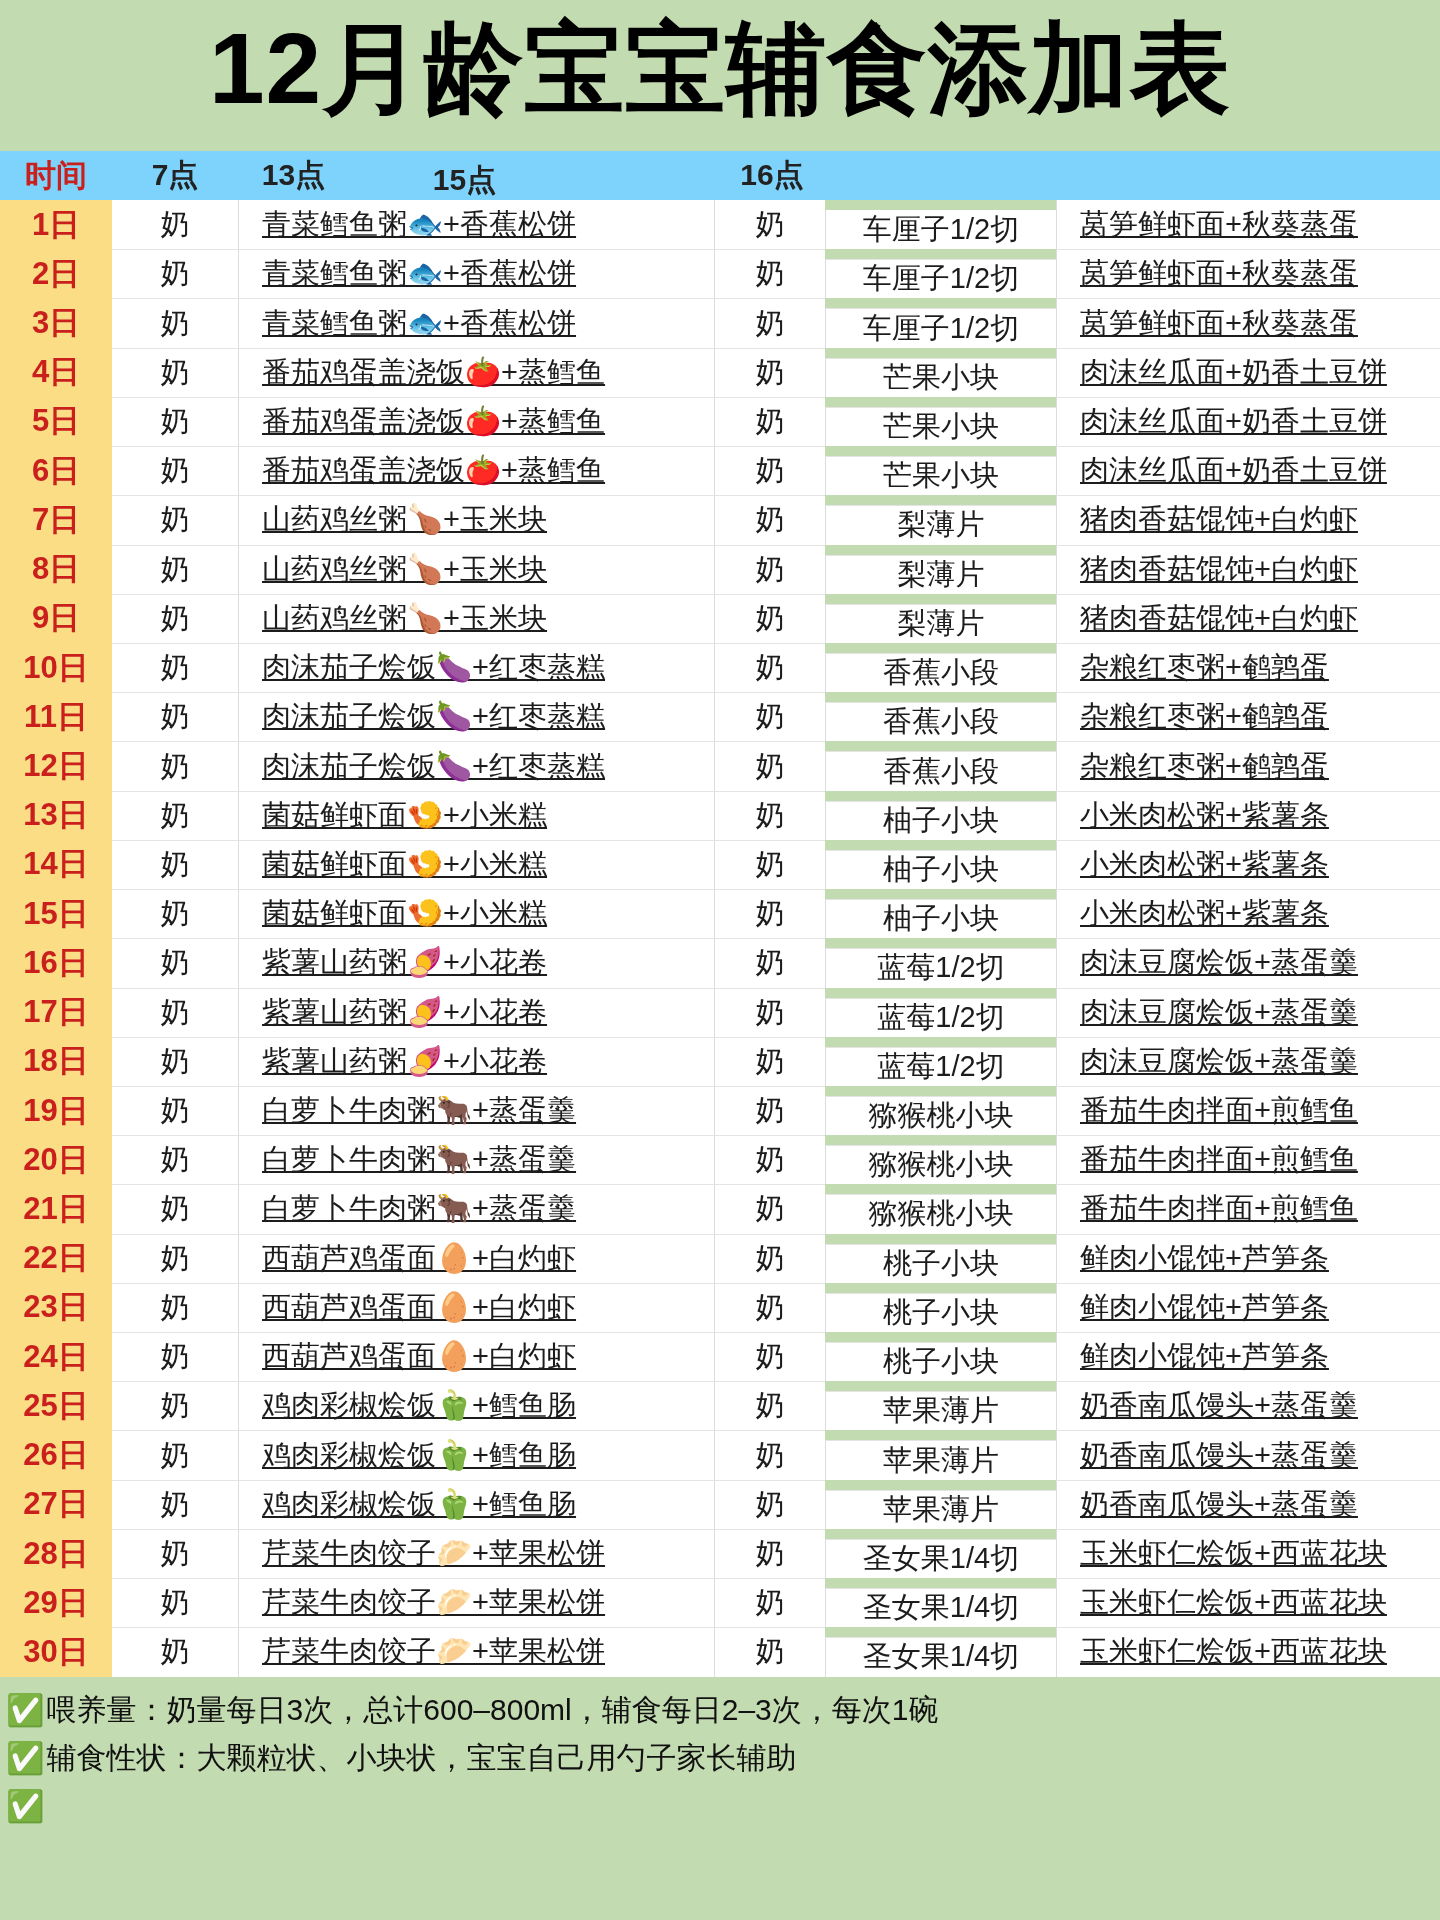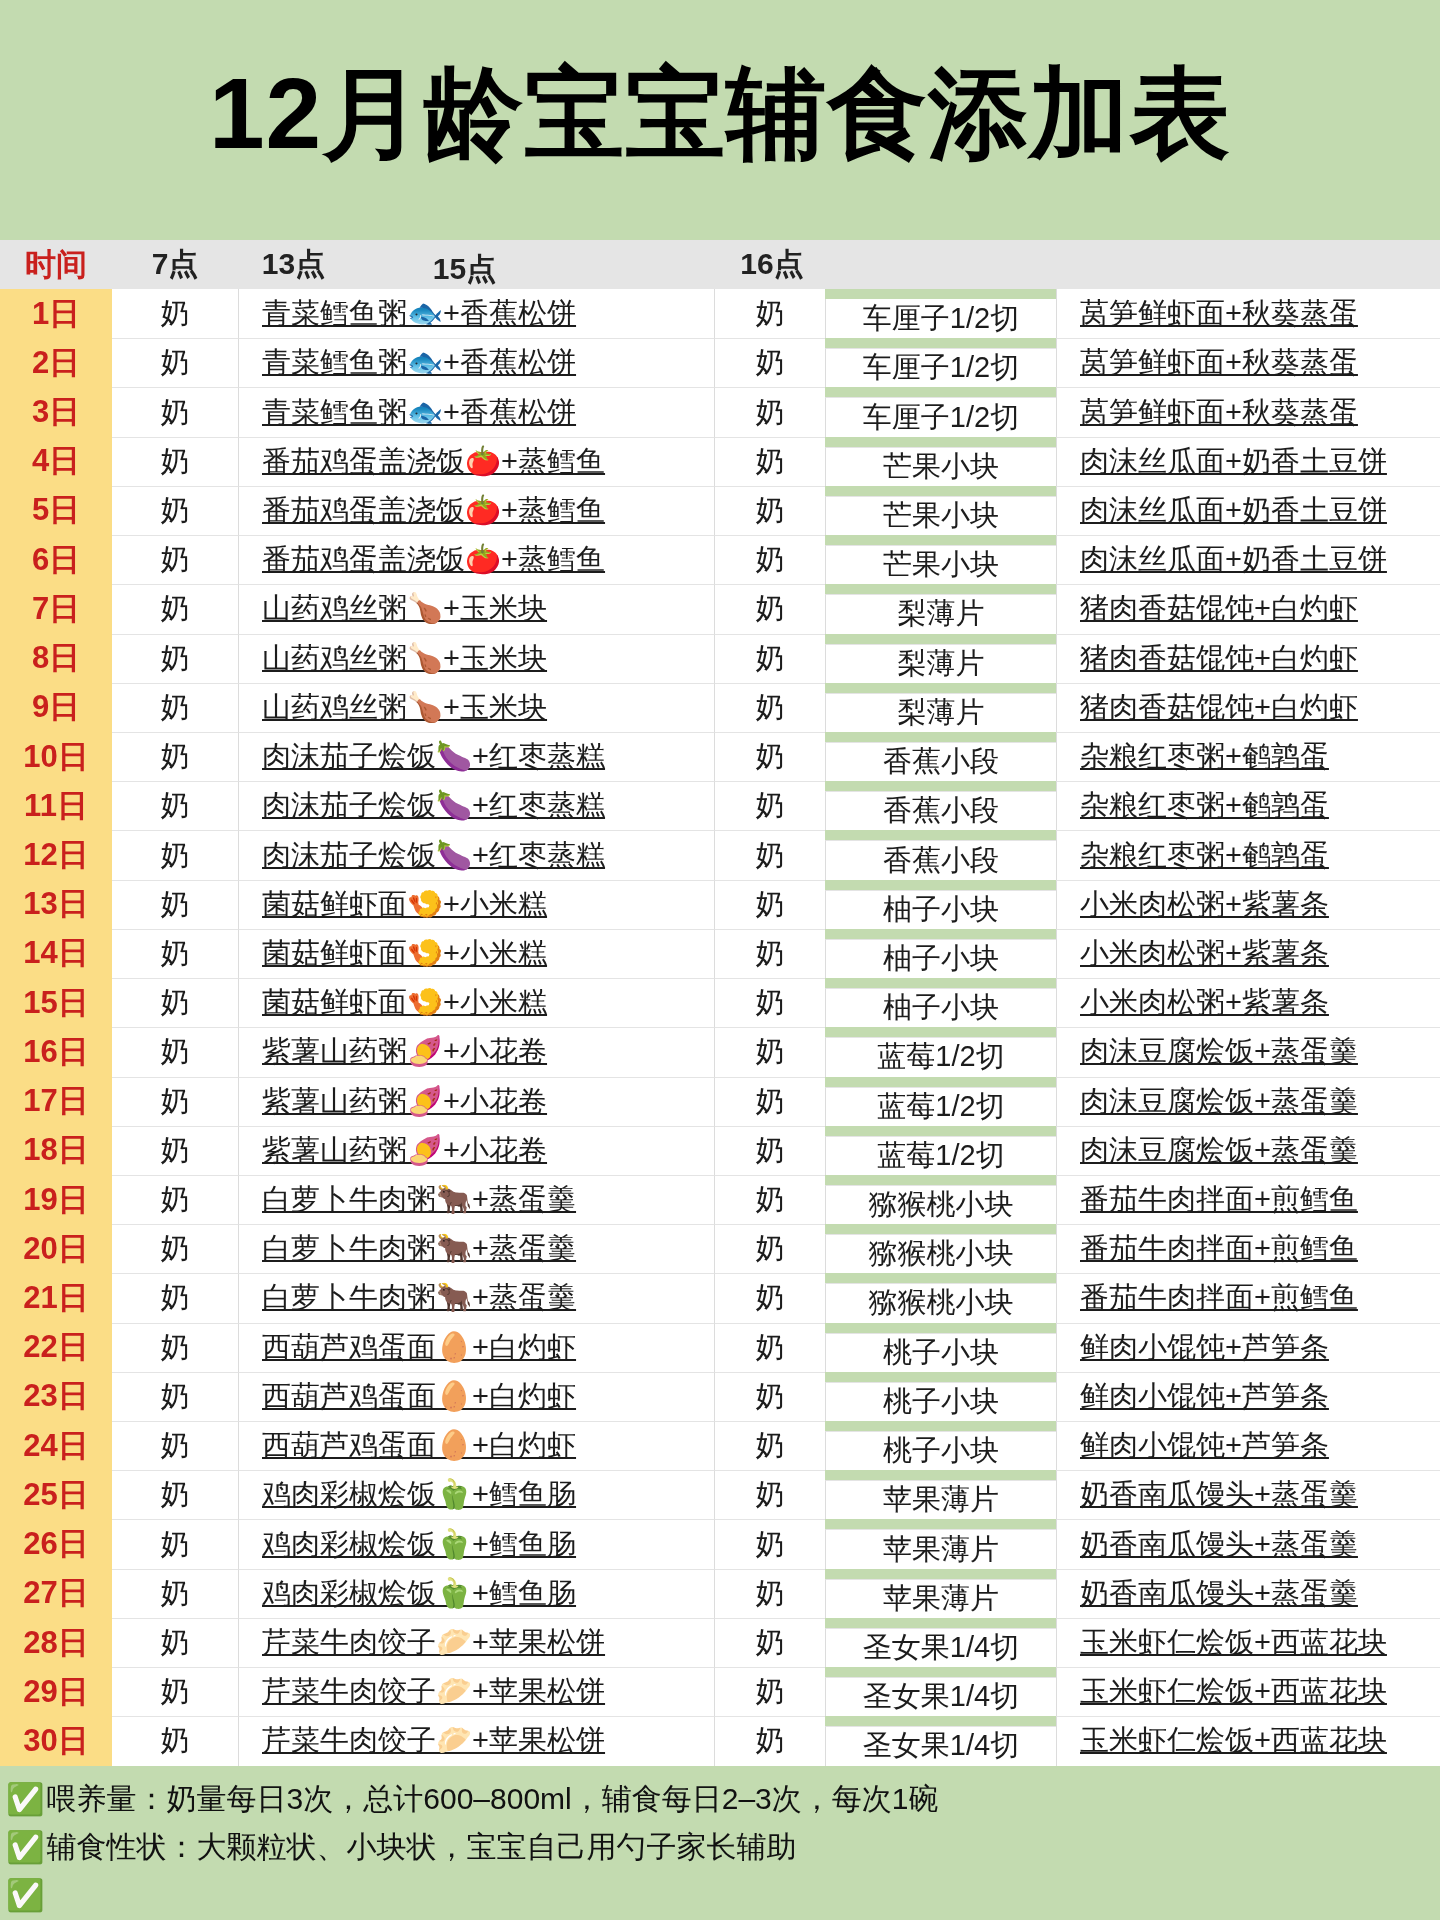--- a/index.html
+++ b/index.html
@@ -6,36 +6,36 @@
   html, body { width: 1440px; height: 1920px; }
   body {
     font-family: "Liberation Sans", "DejaVu Sans", sans-serif;
     background: #c3dbb0;
     overflow: hidden;
     color: #1a1a1a;
   }
   .page { width: 1440px; height: 1920px; display: flex; flex-direction: column; }
 
   .title-wrap {
-    height: 240px;
+    height: 151px;
     display: flex; align-items: center; justify-content: center;
     padding-bottom: 10px;
   }
   .title {
     font-size: 100px;
     font-weight: 900;
     color: #000;
     letter-spacing: 1px;
     white-space: nowrap;
   }
 
   .table { width: 1440px; }
   .hrow {
     display: flex; height: 49px;
-    background: #e5e5e5;
+    background: #7dd3fc;
     align-items: center;
   }
   .hcell { font-size: 30px; font-weight: 700; color: #222; text-align: center; }
   .hcell.time { color: #c9201d; font-size: 31px; }
 
   .col-day  { width: 112px; flex: 0 0 112px; }
   .col-c7   { width: 126px; flex: 0 0 126px; }
   .col-c11  { width: 476px; flex: 0 0 476px; }
   .col-c13  { width: 111px; flex: 0 0 111px; }
   .col-c15  { width: 231px; flex: 0 0 231px; margin-top: 10px; }

